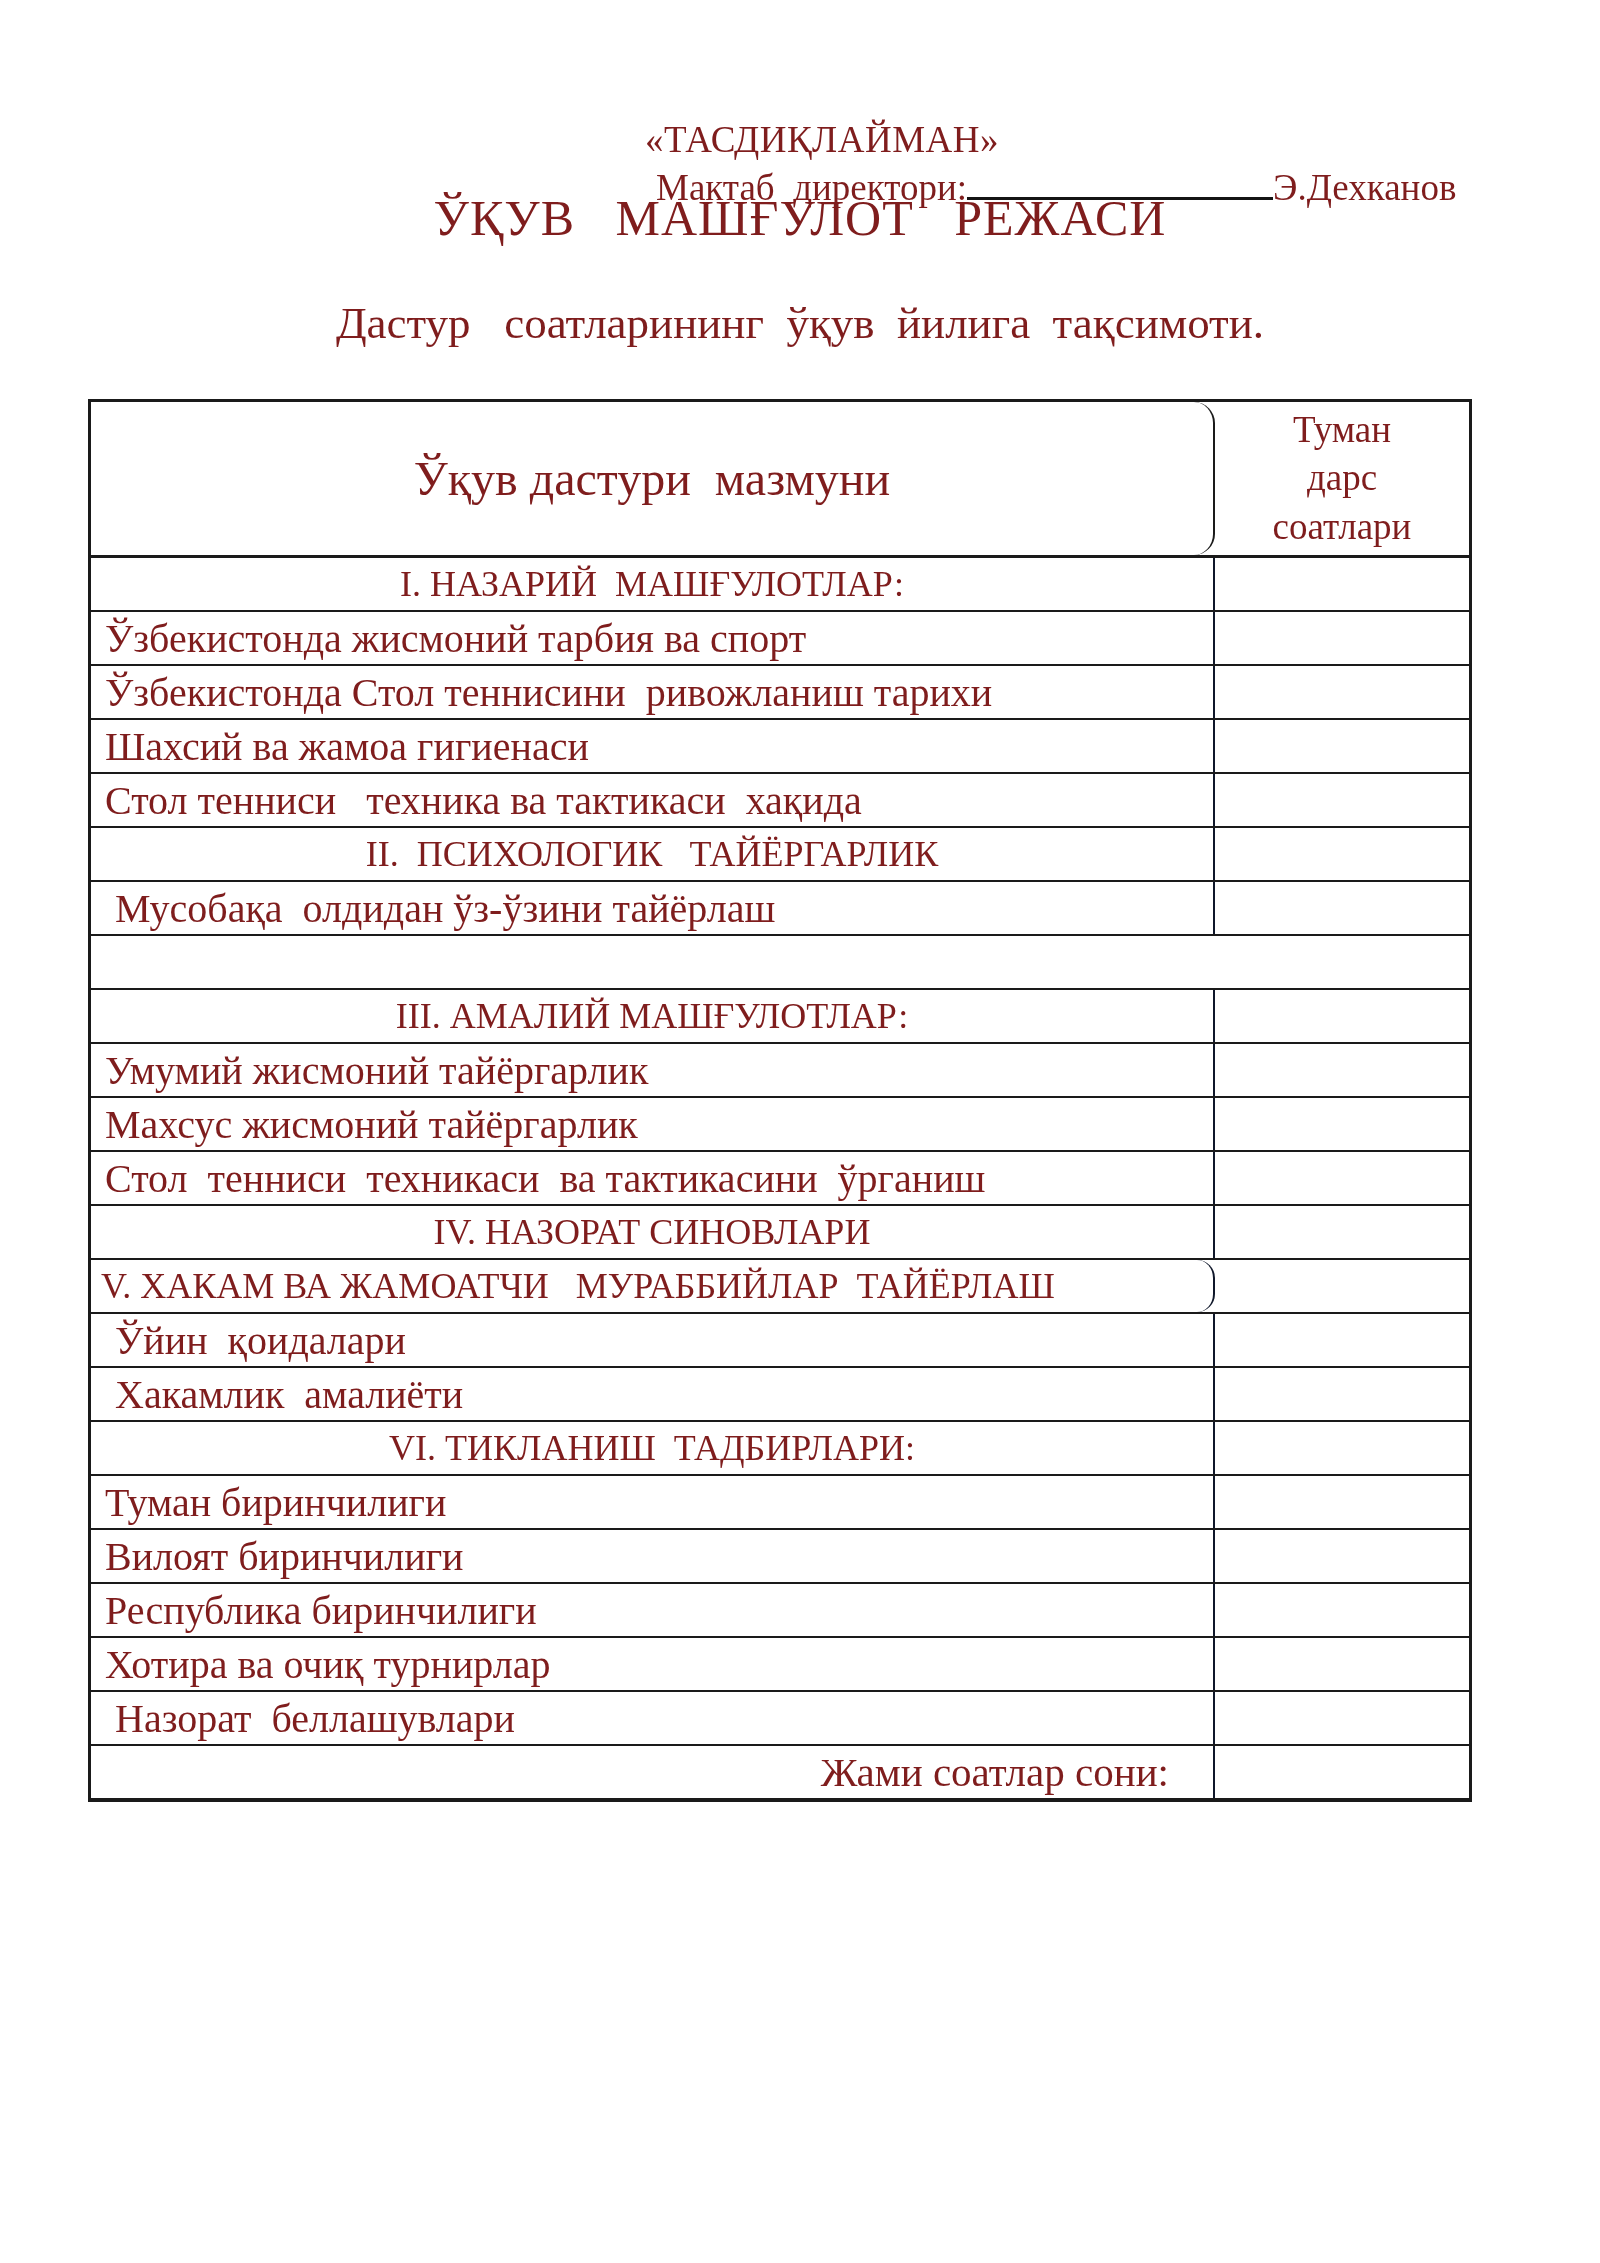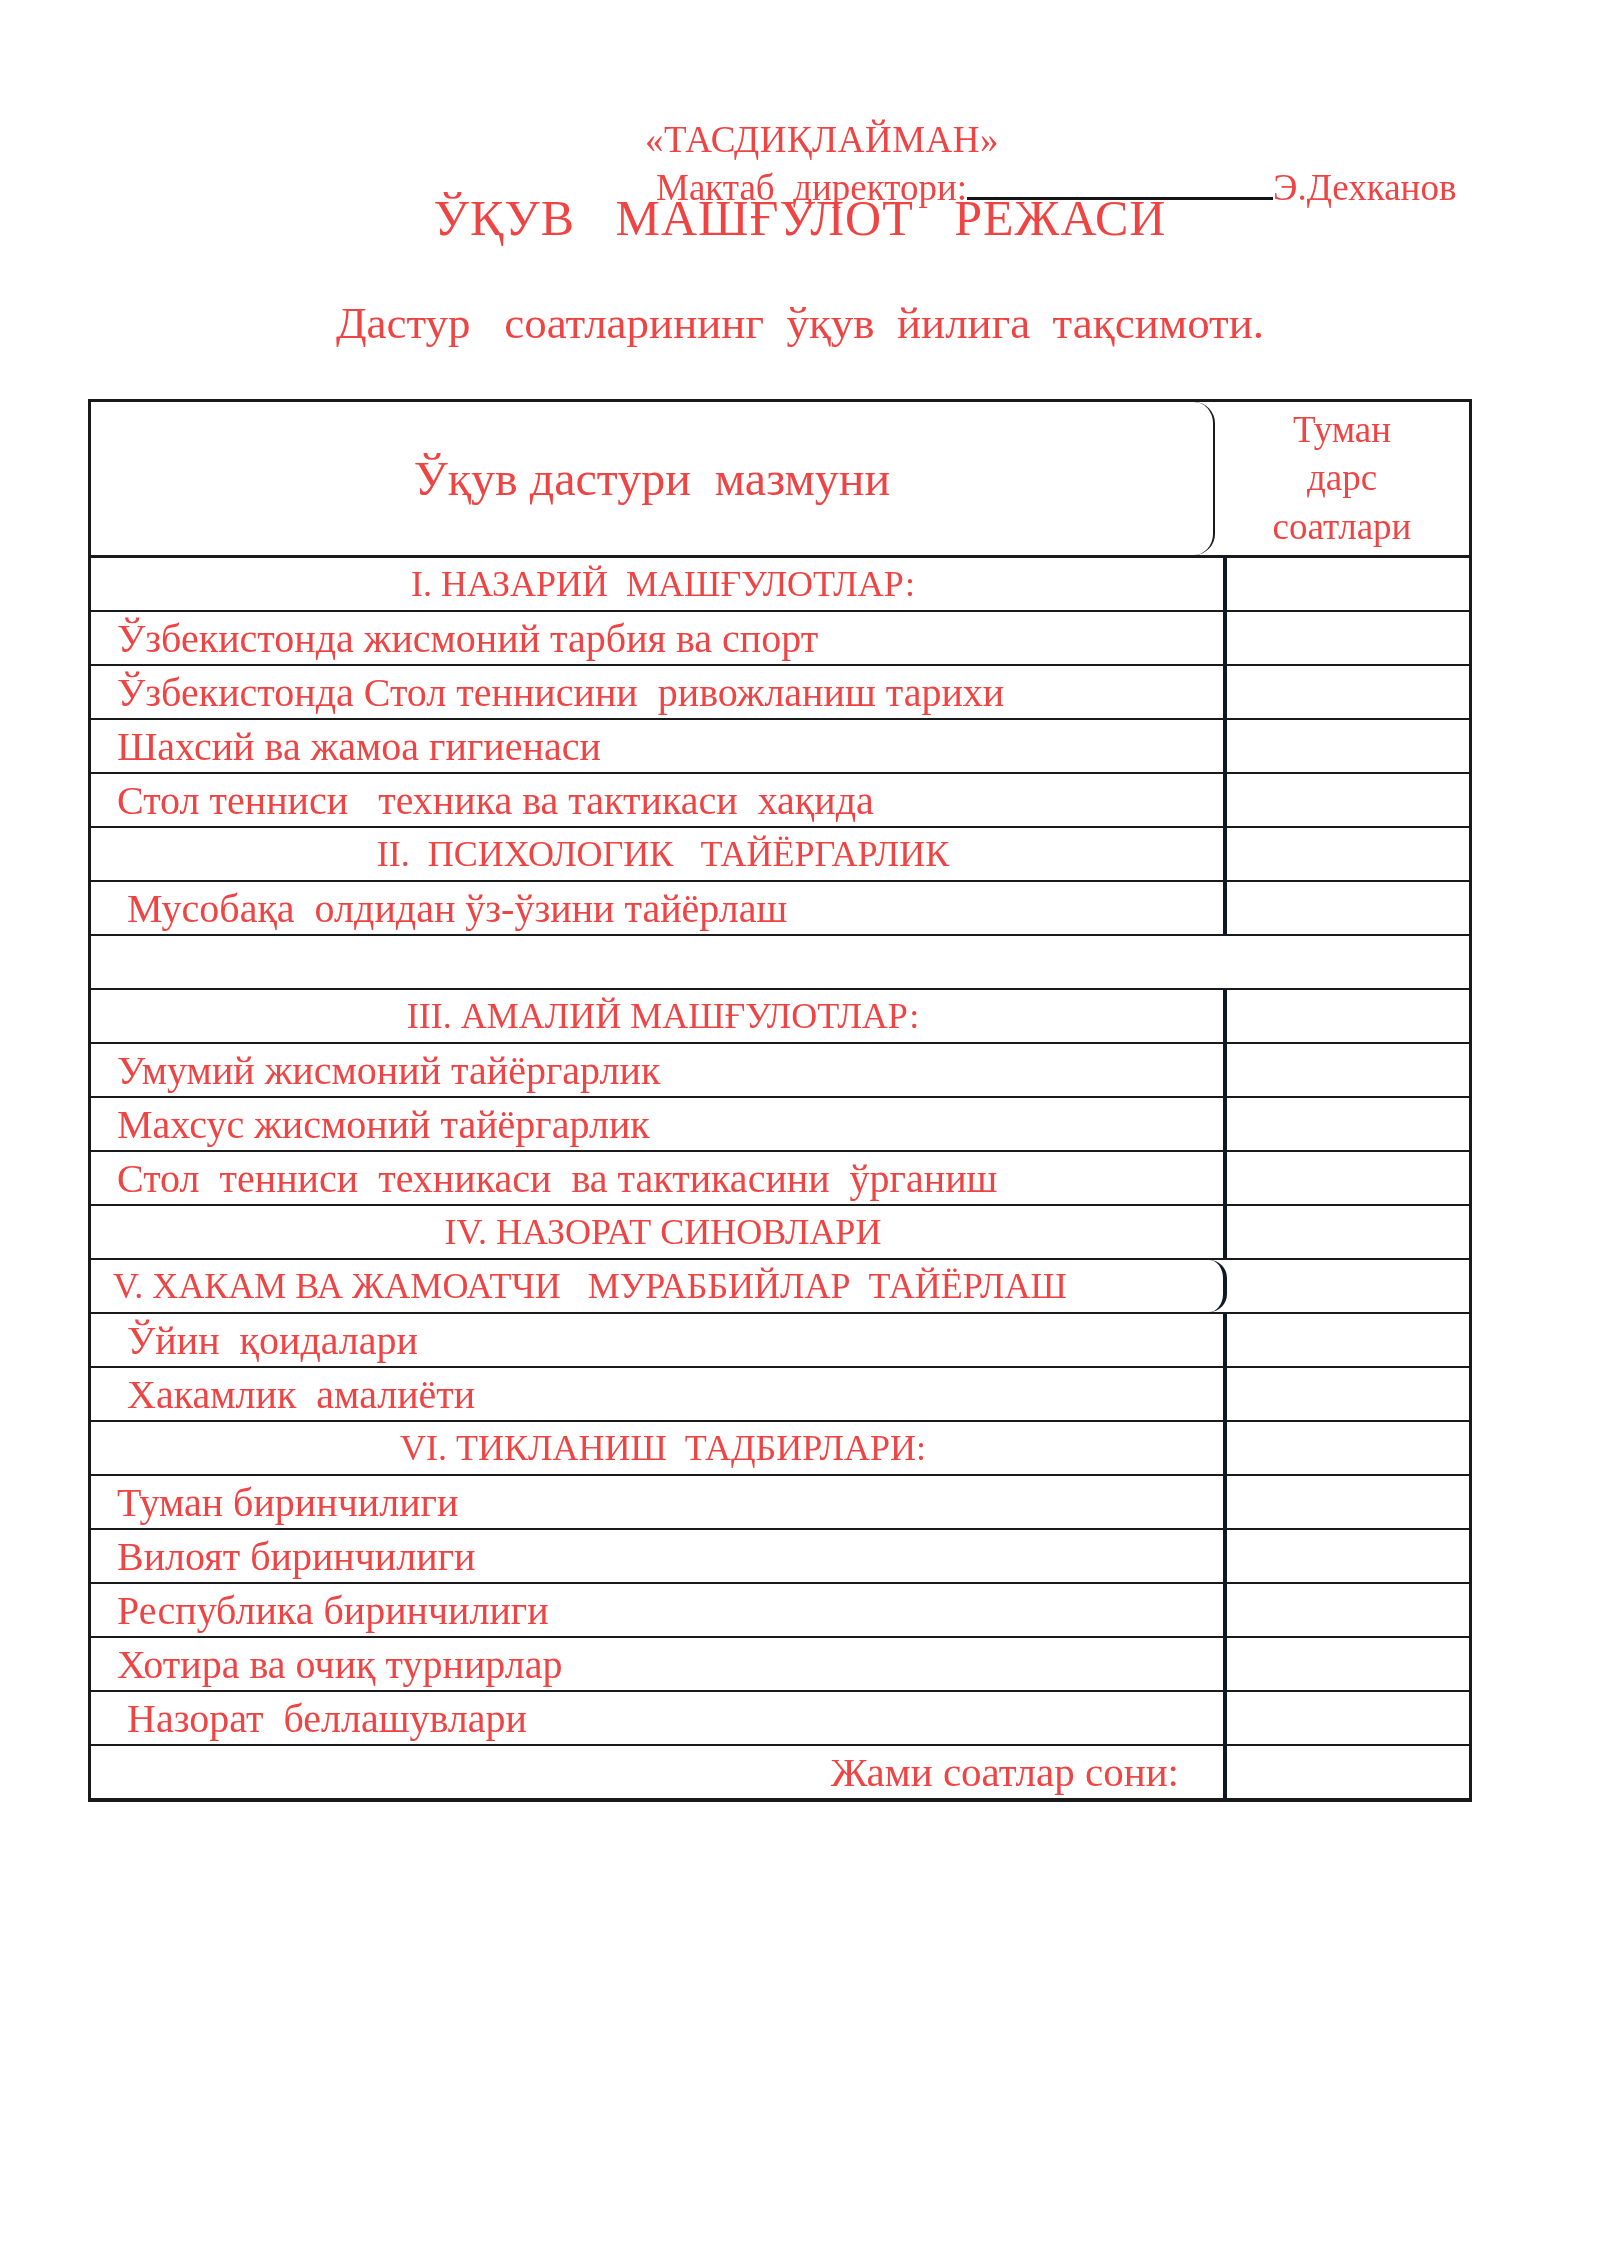--- a/index.html
+++ b/index.html
@@ -2,21 +2,21 @@
 <html><head>
 <meta charset="utf-8">
 <style>
   html,body{margin:0;padding:0;background:#e8e8e8;}
   .page{
     position:relative;
     width:1600px;height:2263px;
     margin:0 auto;
     background:#ffffff;
     font-family:"Liberation Serif","DejaVu Serif",serif;
-    color:#ef4444;
+    color:#7f1d1d;
     overflow:hidden;
   }
   .approve-1{
     position:absolute;top:118px;left:645px;
     font-size:37px;white-space:pre;letter-spacing:.5px;
   }
   .approve-2{
     position:absolute;top:166px;left:656px;
     font-size:37px;white-space:pre;
   }
@@ -36,23 +36,23 @@
   .ctable{
     position:absolute;left:88px;top:399px;width:1384px;
     border:3px solid #1a1a1a;border-bottom-width:4px;
     box-sizing:border-box;background:#fff;
   }
   .tr{display:flex;height:52px;border-top:2px solid #1a1a1a;}
   .tr.thead{height:153px;border-top:none;}
   .tr.first-data{border-top-width:3px;}
   .td1{
     width:1124px;box-sizing:border-box;
-    border-right:4px solid #0f172a;
+    border-right:2px solid #0f172a;
     display:flex;align-items:center;
-    white-space:pre-wrap;overflow:hidden;margin-left:12px;
+    white-space:pre-wrap;overflow:hidden;
   }
   .td2{flex:1;display:flex;align-items:center;justify-content:center;font-size:38px;}
   .th1{
     width:1124px;box-sizing:border-box;
     border-right:2px solid #1a1a1a;
     display:flex;align-items:center;justify-content:center;
     font-size:48px;white-space:pre;border-radius:21px;
   }
   .th2{
     flex:1;display:flex;align-items:center;justify-content:center;

